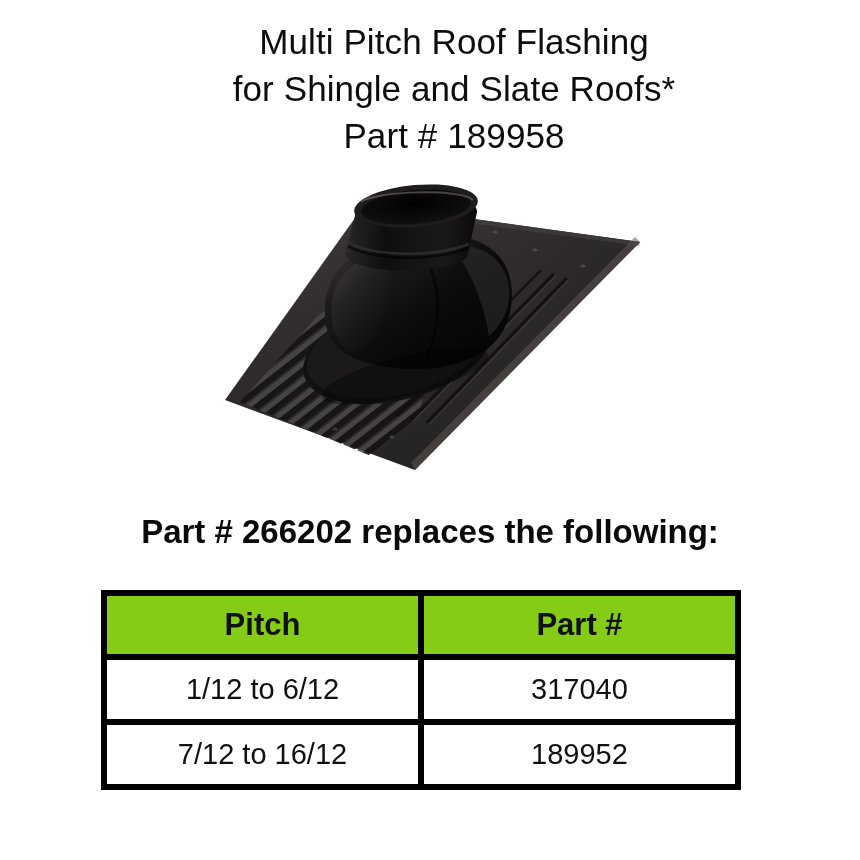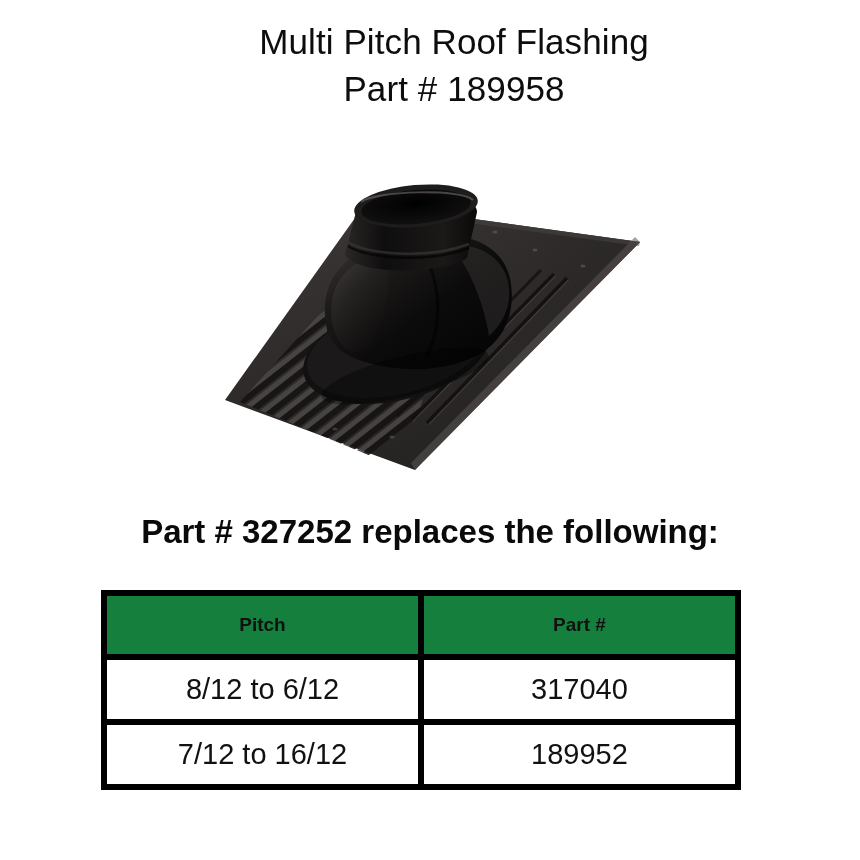--- a/index.html
+++ b/index.html
@@ -90,36 +90,37 @@
     border: 6px solid #000000;
     text-align: center;
     vertical-align: middle;
     padding: 0;
     height: 59px;
     font-size: 29px;
     color: #111111;
     background: #ffffff;
   }
   table.parts-table thead th {
-    background: #15803d;
+    background: #84cc16;
     font-weight: 700;
-    font-size: 19px;
+    font-size: 31px;
     height: 58px;
   }
   table.parts-table tbody td {
     font-weight: 400;
   }
 </style>
 </head>
 <body>
 
 <div id="page">
 
   <div class="title-block">
     <span class="title-line">Multi Pitch Roof Flashing</span>
+    <span class="title-line">for Shingle and Slate Roofs*</span>
     <span class="title-line">Part # 189958</span>
   </div>
 
   <div class="product-figure">
     <svg viewBox="0 0 450 300" xmlns="http://www.w3.org/2000/svg">
       <defs>
         <linearGradient id="gPlate" x1="0" y1="0" x2="0.65" y2="1">
           <stop offset="0%" stop-color="#403b3a"></stop>
           <stop offset="45%" stop-color="#2f2c2b"></stop>
           <stop offset="100%" stop-color="#242221"></stop>
@@ -252,37 +253,37 @@
         <ellipse cx="201" cy="26" rx="62" ry="21" transform="rotate(-5 201 26)" fill="#1f1d1c"></ellipse>
         <ellipse cx="201" cy="27" rx="55" ry="17" transform="rotate(-5 201 27)" fill="url(#gHole)"></ellipse>
 
         <path d="M146,22 C160,11 246,8 258,20" stroke="#6b6664" stroke-width="2" fill="none" opacity="0.65"></path>
       </g>
 
       <ellipse cx="190" cy="196" rx="86" ry="20" transform="rotate(-14 190 196)" fill="#000000" opacity="0.35"></ellipse>
     </svg>
   </div>
 
-  <div class="replaces-heading">Part # 327252 replaces the following:</div>
+  <div class="replaces-heading">Part # 266202 replaces the following:</div>
 
   <div class="table-wrap">
     <table class="parts-table">
       <colgroup>
         <col class="col-pitch">
         <col class="col-part">
       </colgroup>
       <thead>
         <tr>
           <th>Pitch</th>
           <th>Part #</th>
         </tr>
       </thead>
       <tbody>
         <tr>
-          <td>8/12 to 6/12</td>
+          <td>1/12 to 6/12</td>
           <td>317040</td>
         </tr>
         <tr>
           <td>7/12 to 16/12</td>
           <td>189952</td>
         </tr>
       </tbody>
     </table>
   </div>
 

